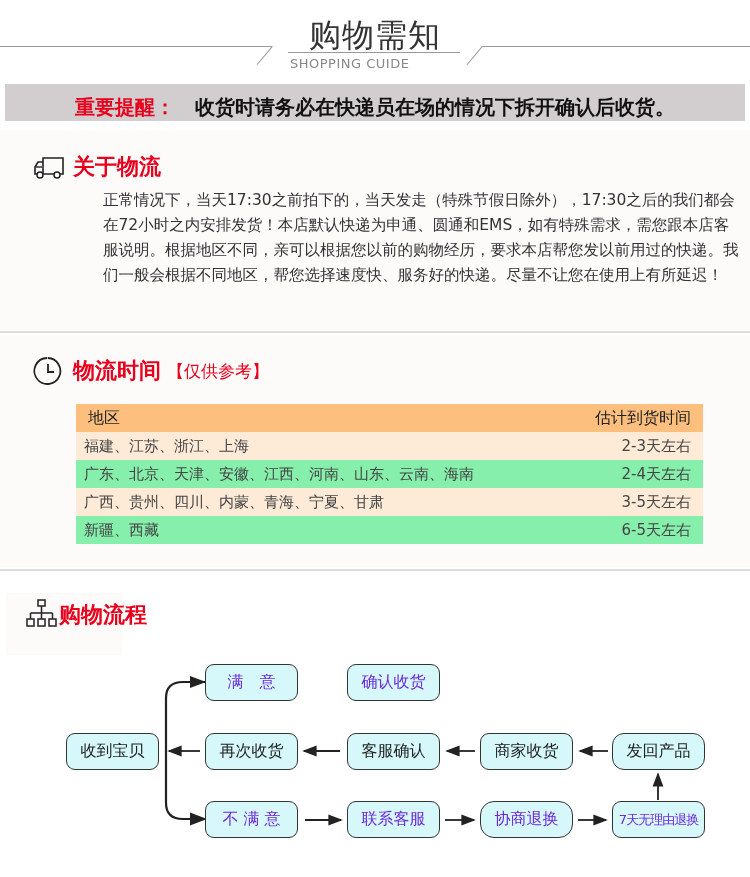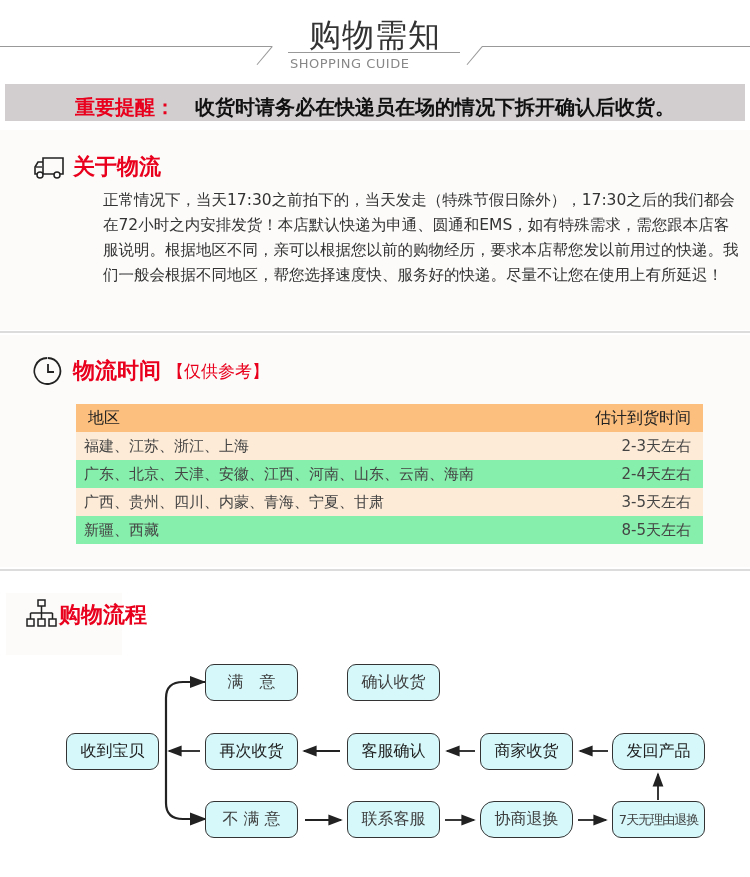--- a/index.html
+++ b/index.html
@@ -29,21 +29,21 @@
 
   
   .tbl { position: absolute; left: 76px; top: 404px; width: 627px; font-size: 15px; }
   .tbl .row { display: flex; justify-content: space-between; align-items: center; height: 28px; padding: 0 12px 0 8px; color: #444; }
   .tbl .row.head { background: #fcbf7d; color: #222; font-size: 16px; padding-left: 12px; }
   .tbl .row.odd { background: #fdebd7; }
   .tbl .row.even { background: #86efac; }
 
   
   .box { position: absolute; width: 93px; height: 37px; background: #d6f8fb; border: 1.5px solid #333; border-radius: 9px; box-sizing: border-box; display: flex; align-items: center; justify-content: center; font-size: 16px; color: #222; white-space: nowrap; }
-  .box.red { color: #404040; }
+  .box.red { color: #6d28d9; }
   .box.small { font-size: 13px; letter-spacing: -1px; }
   svg.flow { position: absolute; left: 0; top: 0; }
 </style>
 </head>
 <body>
 
 <div>
   <div class="hdr-line" style="left:0; top:46px; width:272px;"></div>
   <div class="hdr-slash" style="left:272px; top:46px; transform: rotate(40deg);"></div>
   <div class="hdr-line" style="left:288px; top:52px; width:172px;"></div>
@@ -99,21 +99,21 @@
   <div class="row even">
     <span>广东、北京、天津、安徽、江西、河南、山东、云南、海南</span>
     <span>2-4天左右</span>
   </div>
   <div class="row odd">
     <span>广西、贵州、四川、内蒙、青海、宁夏、甘肃</span>
     <span>3-5天左右</span>
   </div>
   <div class="row even">
     <span>新疆、西藏</span>
-    <span>8-5天左右</span>
+    <span>6-5天左右</span>
   </div>
 </div>
 <div class="divider" style="top:569px;"></div>
 
 <div class="section-bg" style="left:6px; top:593px; width:116px; height:62px;"></div>
 <div class="sec-title" style="left:25px; top:598px;">
   <span style="width:34px; height:34px; display:inline-block;">
     <svg width="34" height="34" viewBox="0 0 34 34">
       <rect x="13" y="2" width="7" height="6" fill="none" stroke="#222" stroke-width="1.5"></rect>
       <path d="M16.5 8 V15 M5.5 15 H27.5 M5.5 15 V21 M16.5 15 V21 M27.5 15 V21" fill="none" stroke="#222" stroke-width="1.5"></path>

